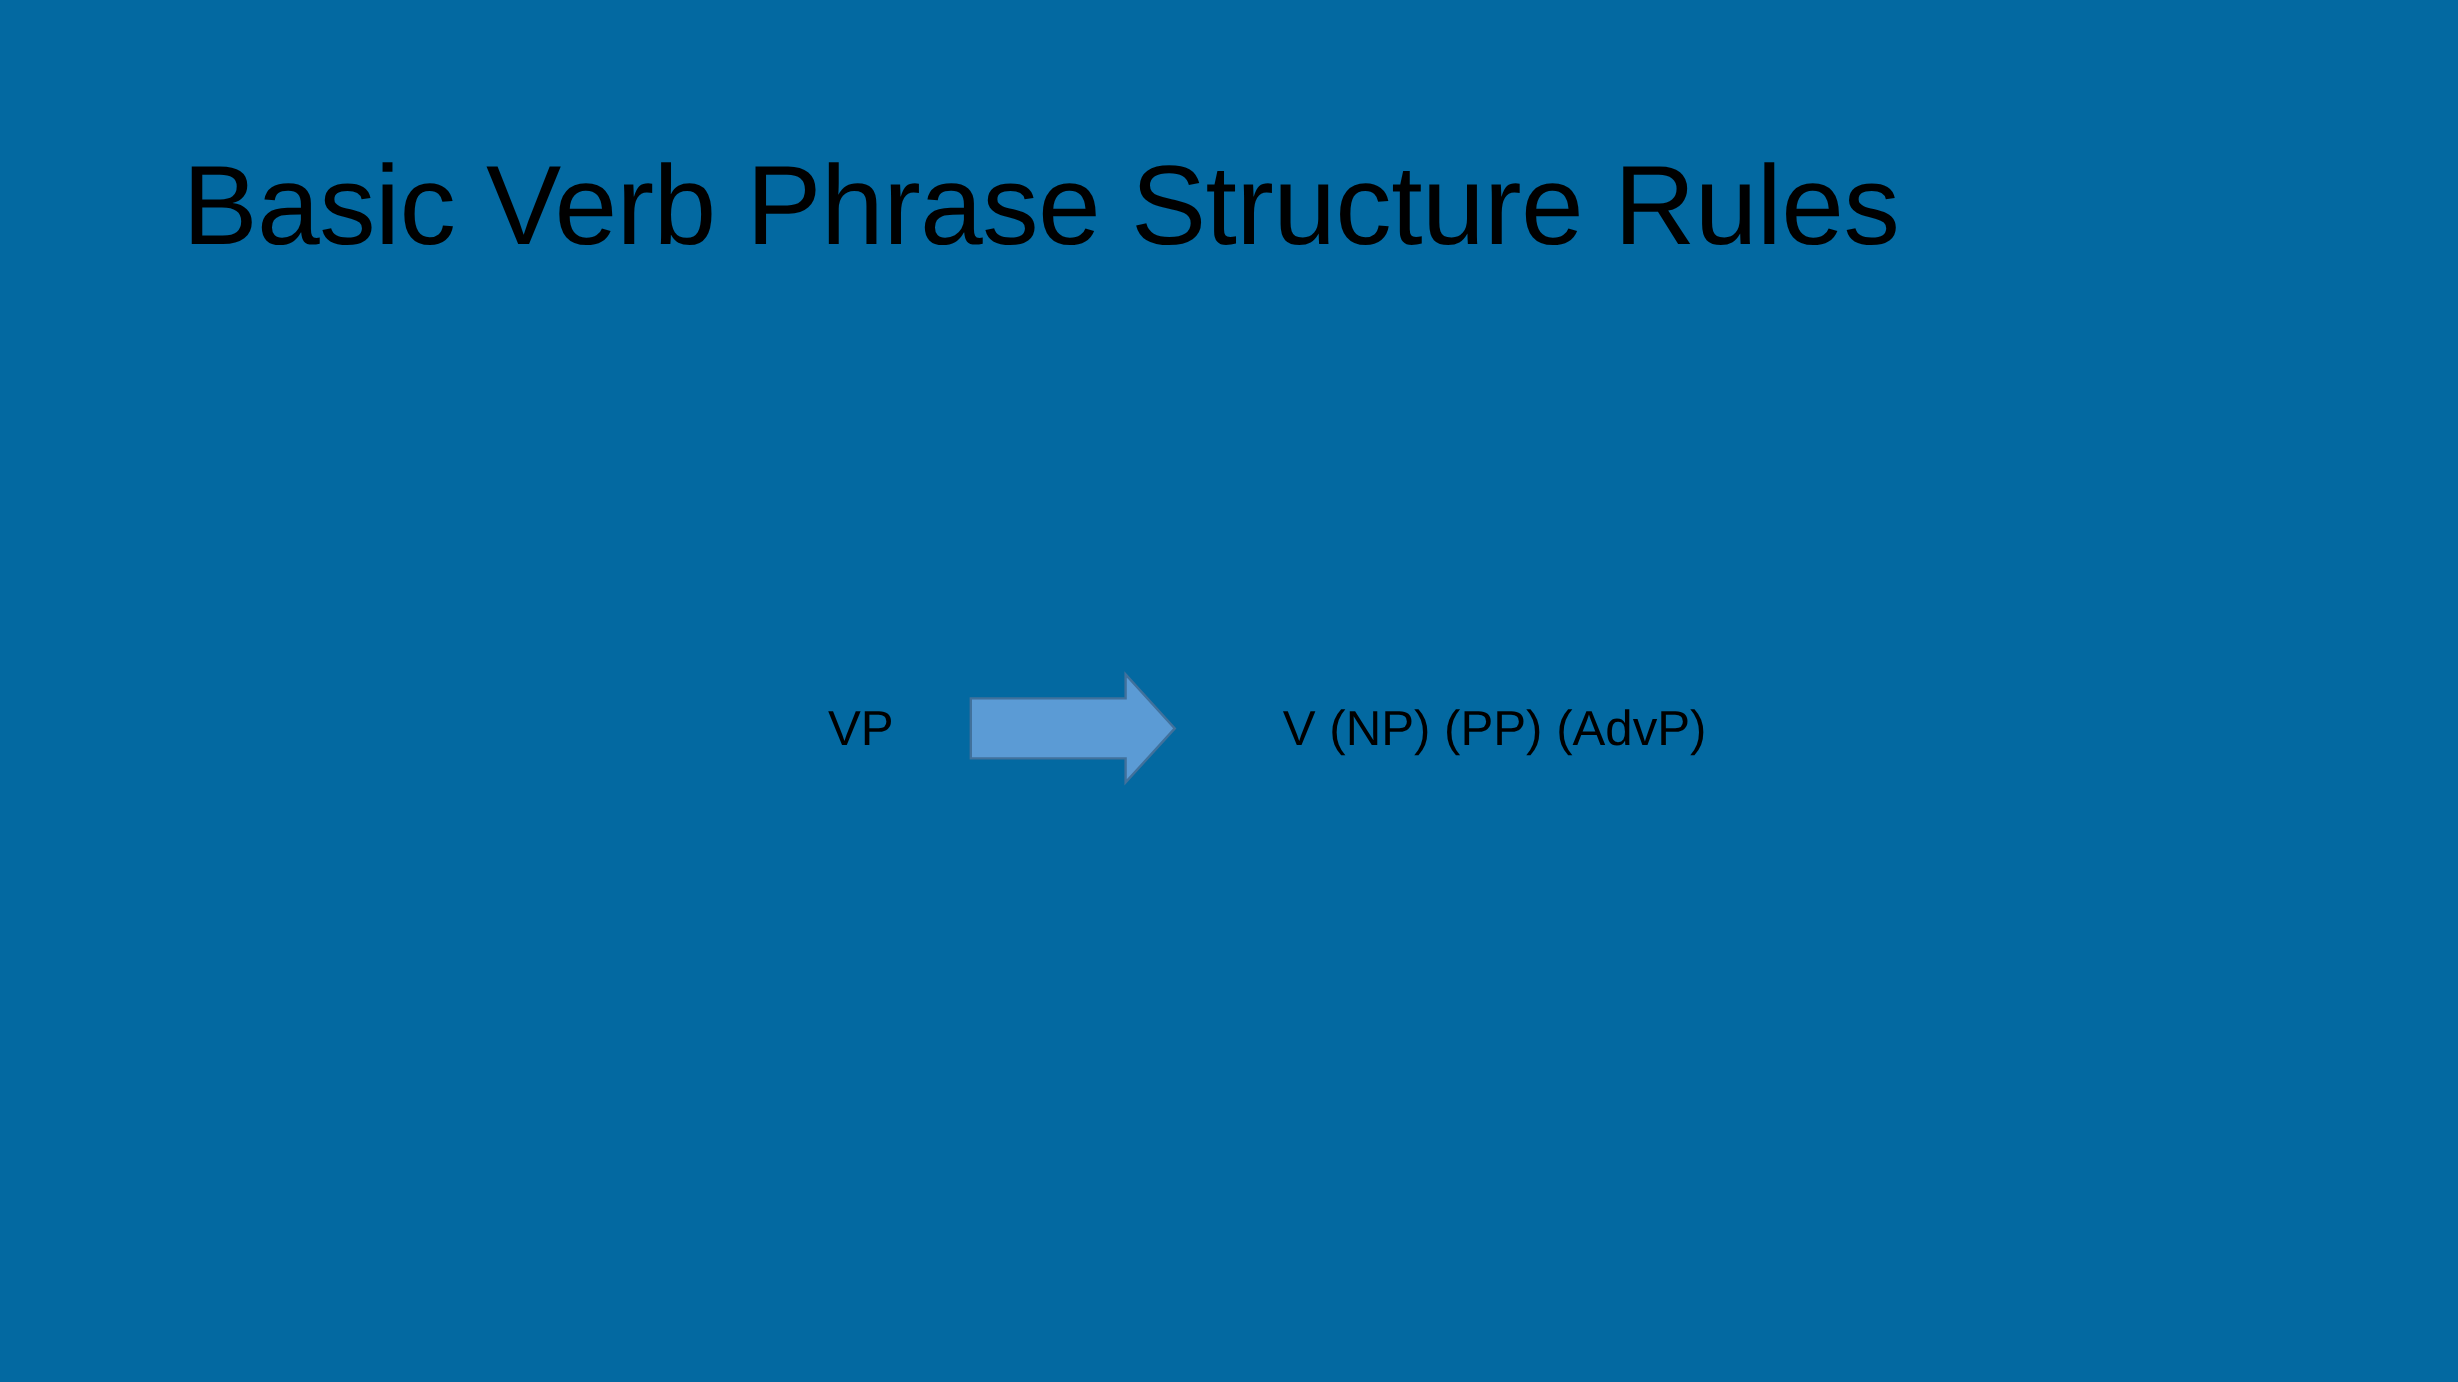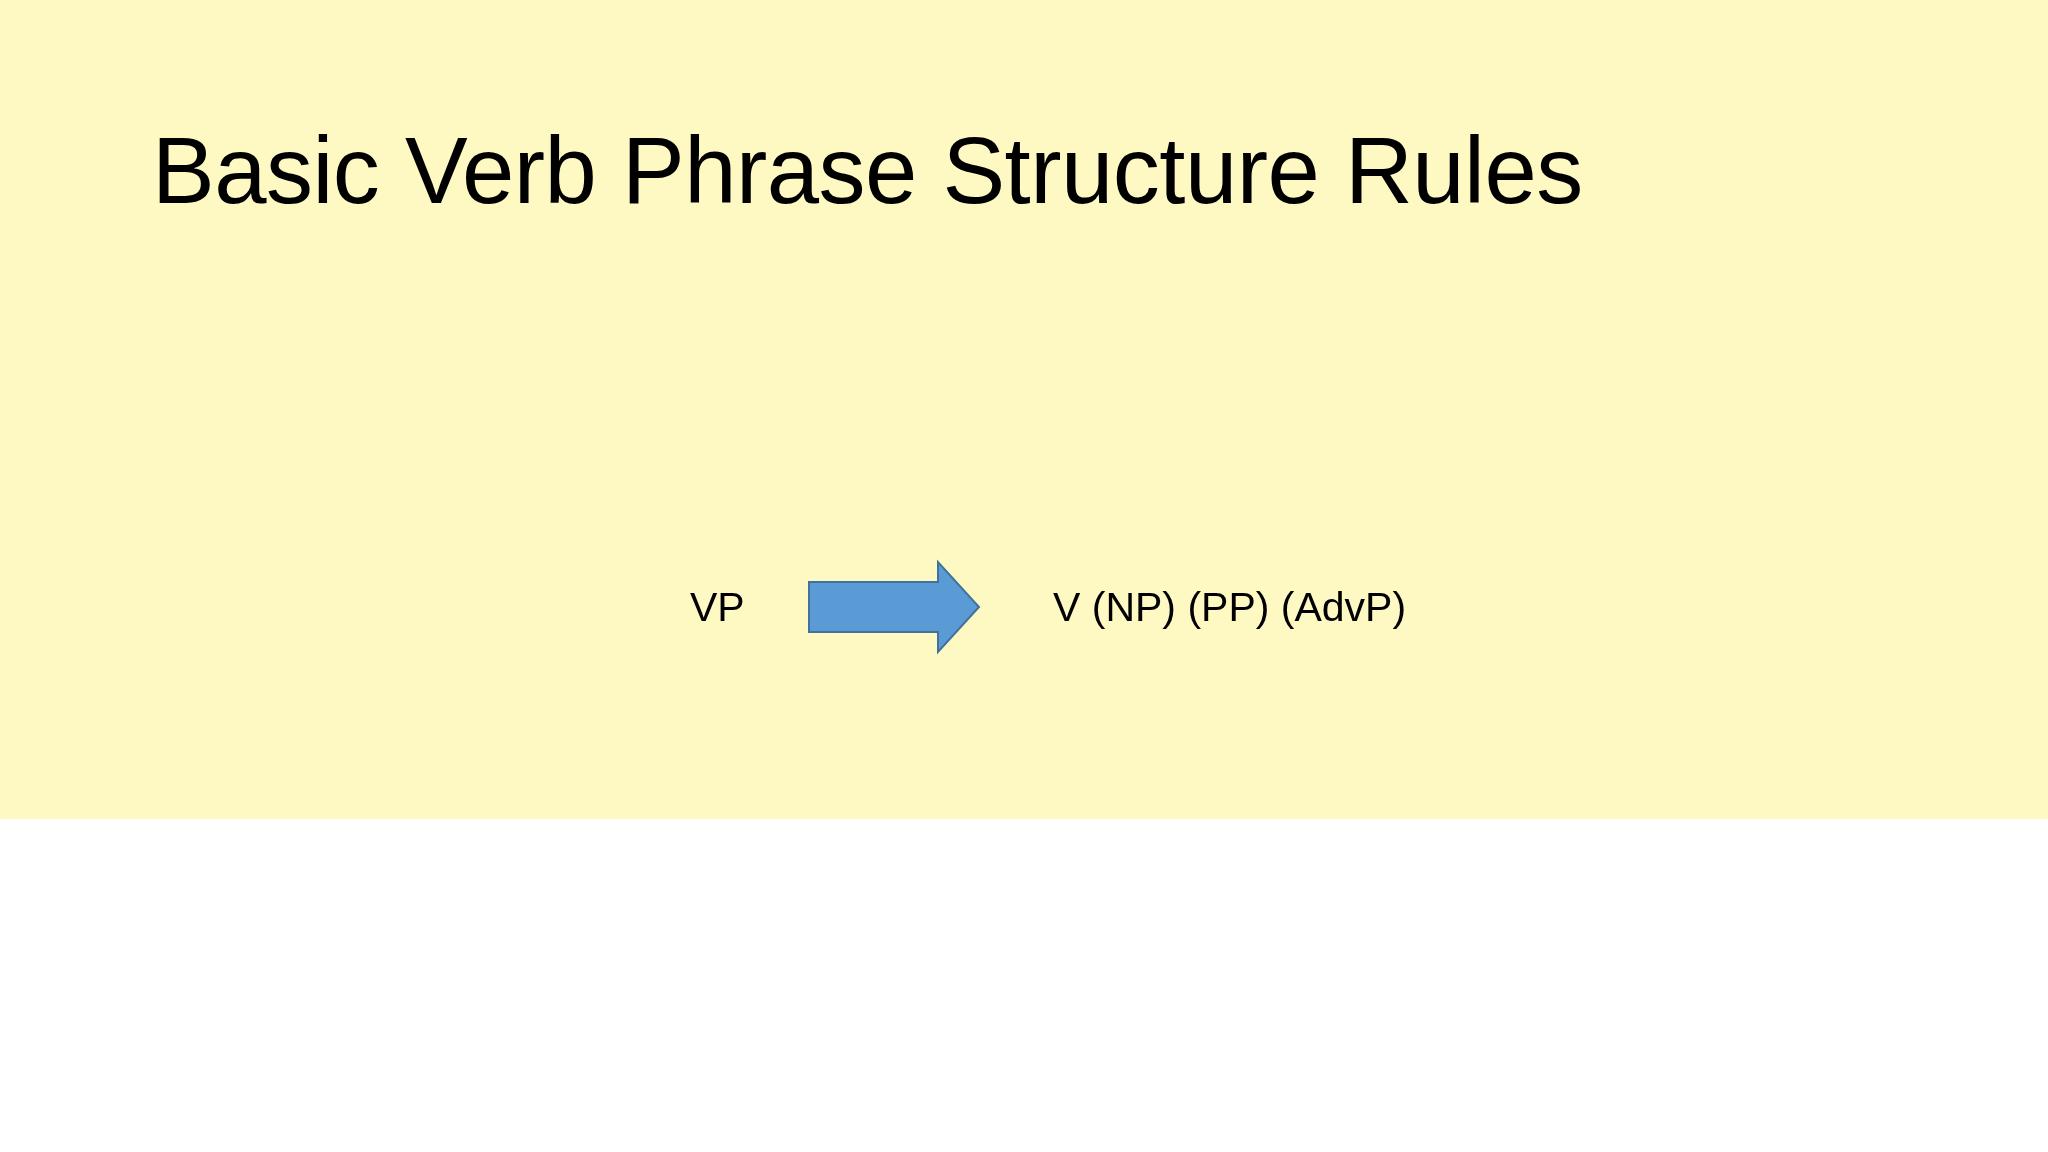--- a/index.html
+++ b/index.html
@@ -7,22 +7,22 @@
     padding: 0;
     background: #ffffff;
   }
   body {
     font-family: "Liberation Sans", sans-serif;
   }
 
   .slide {
     position: relative;
     width: 2048px;
-    height: 819px;
-    background: #fef9c3;
+    height: 1152px;
+    background: #0369a1;
     overflow: hidden;
     text-decoration: underline;
   }
 
   
   .slide-title {
     position: absolute;
     left: 152px;
     top: 118px;
     width: 1700px;
@@ -67,21 +67,21 @@
   }
 
   .rule-arrow-svg {
     display: block;
     width: 172px;
     height: 92px;
     overflow: visible;
   }
 
   .rule-rhs {
-    margin-left: 0;
+    margin-left: 16px;
     text-align: center;
   }
 </style>
 </head>
 <body>
 
 <div class="slide">
 
   <div class="slide-title">Basic Verb Phrase Structure Rules</div>
 

